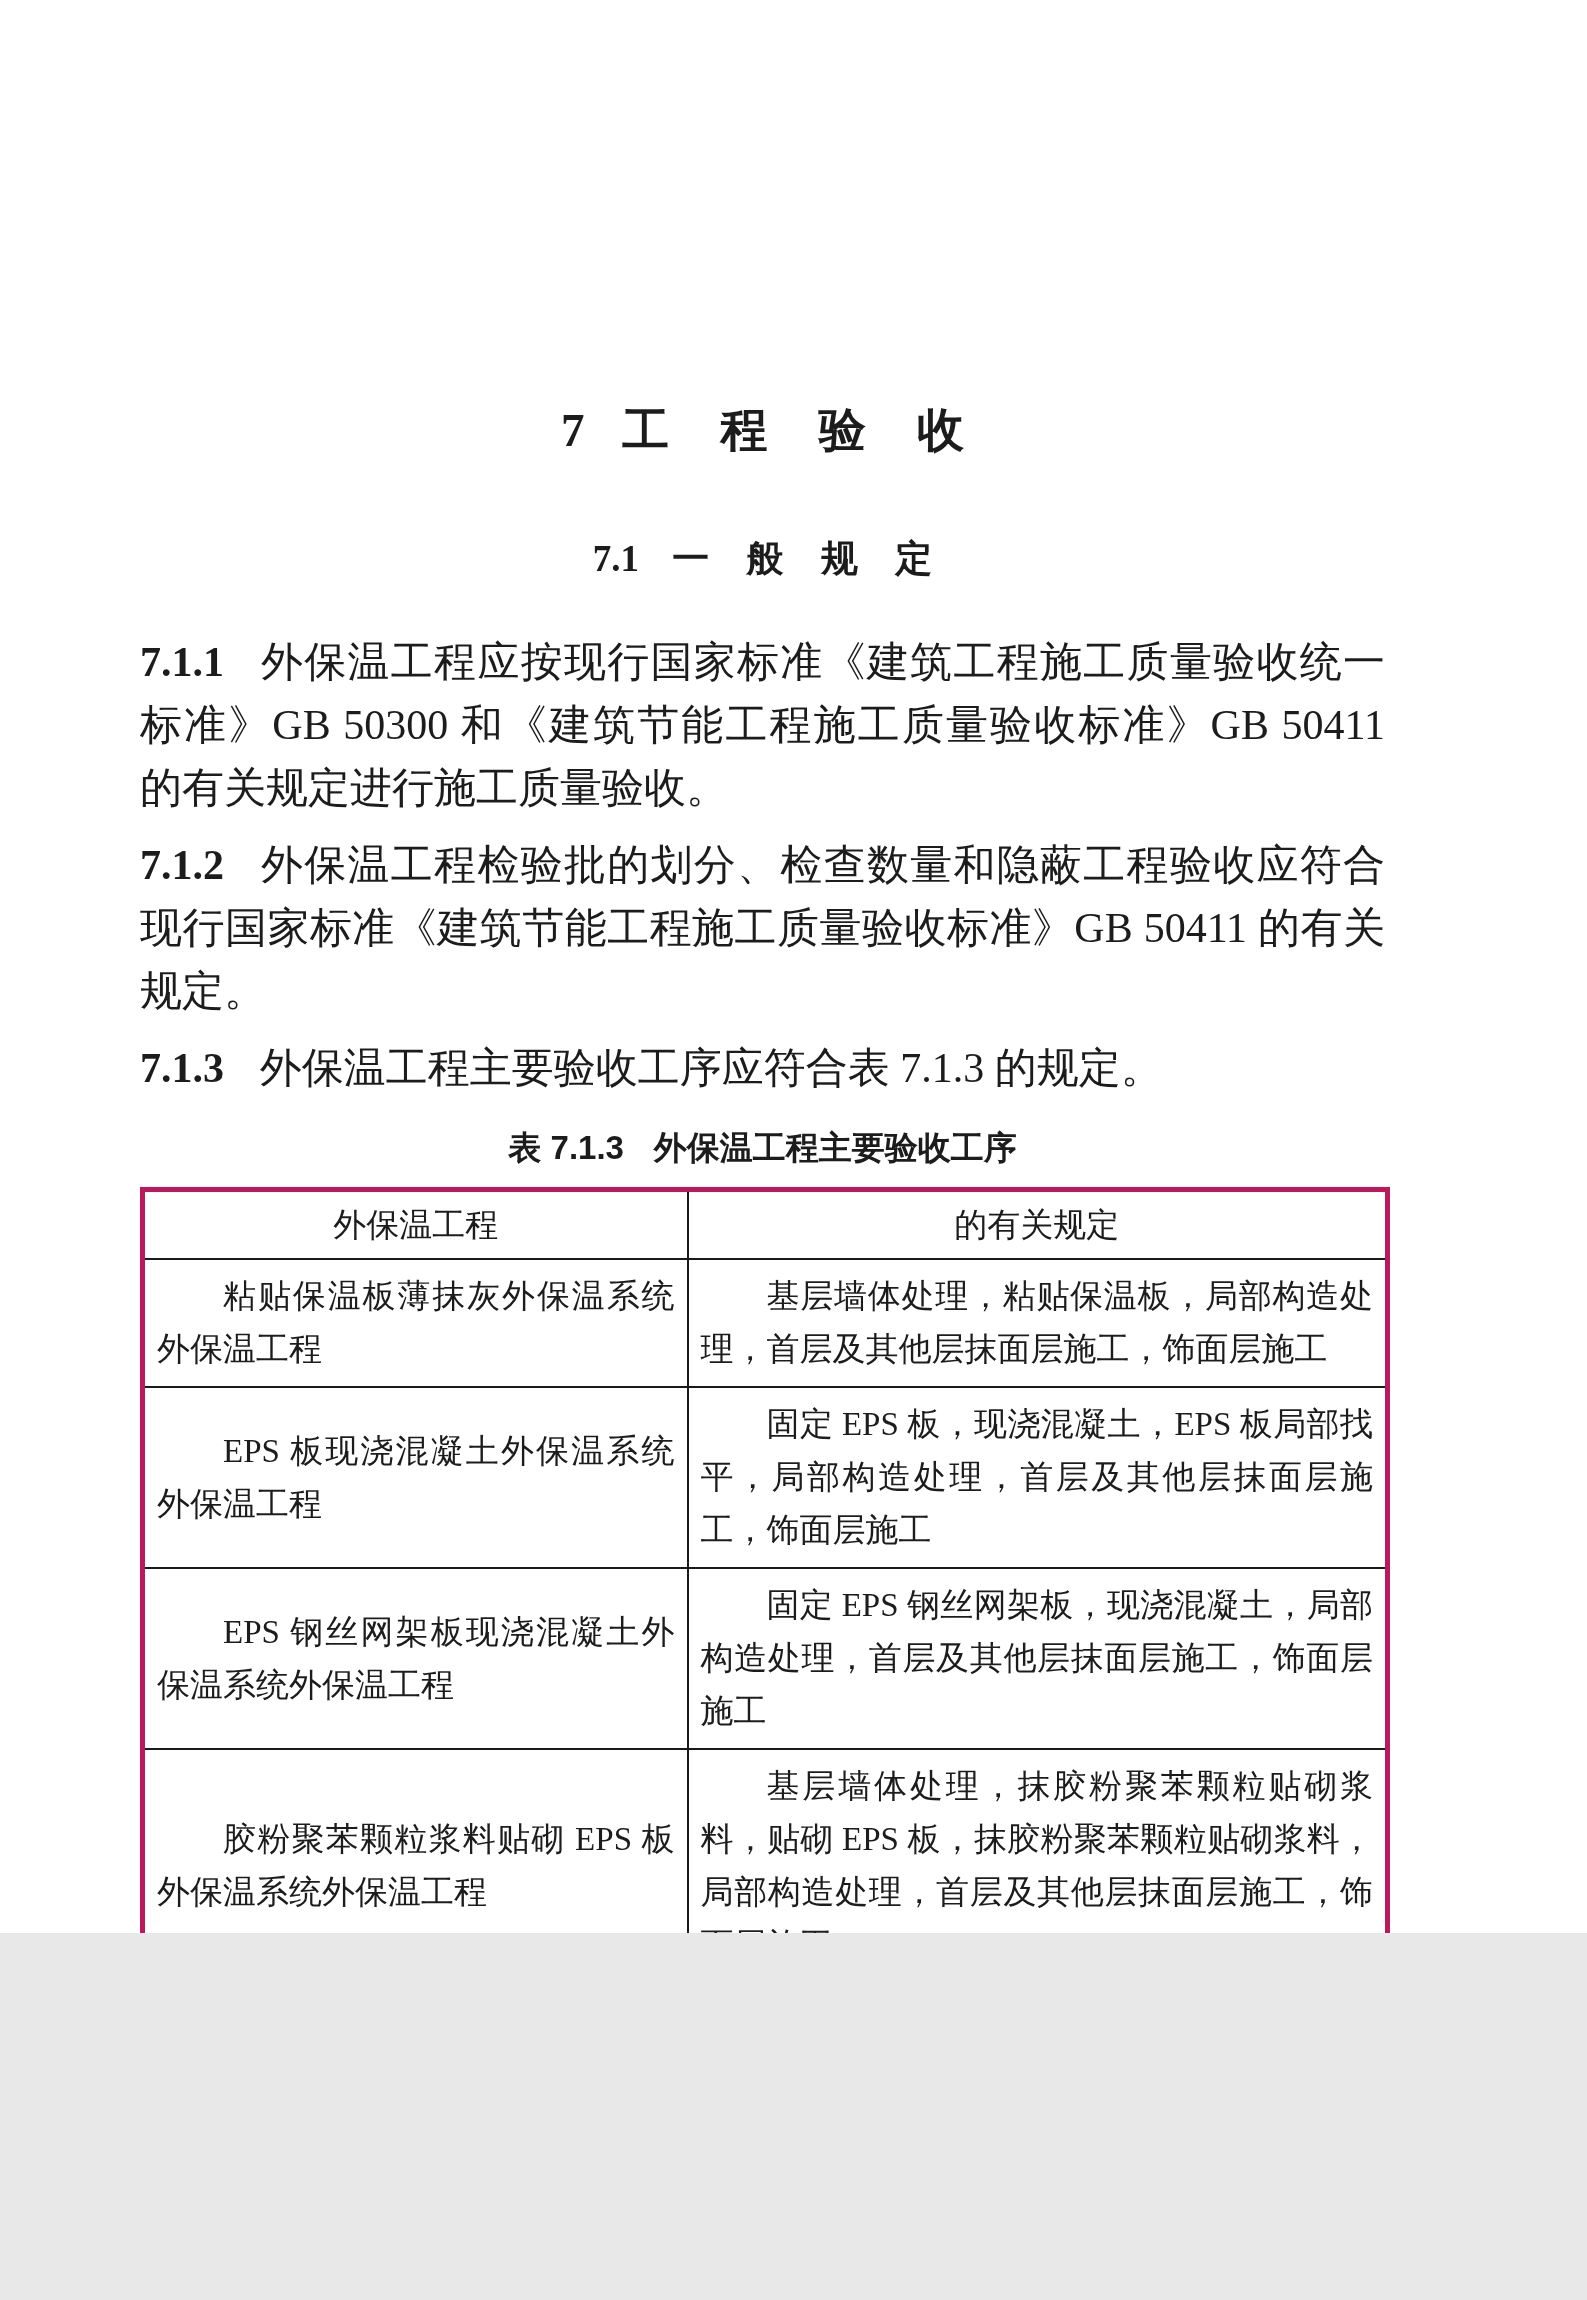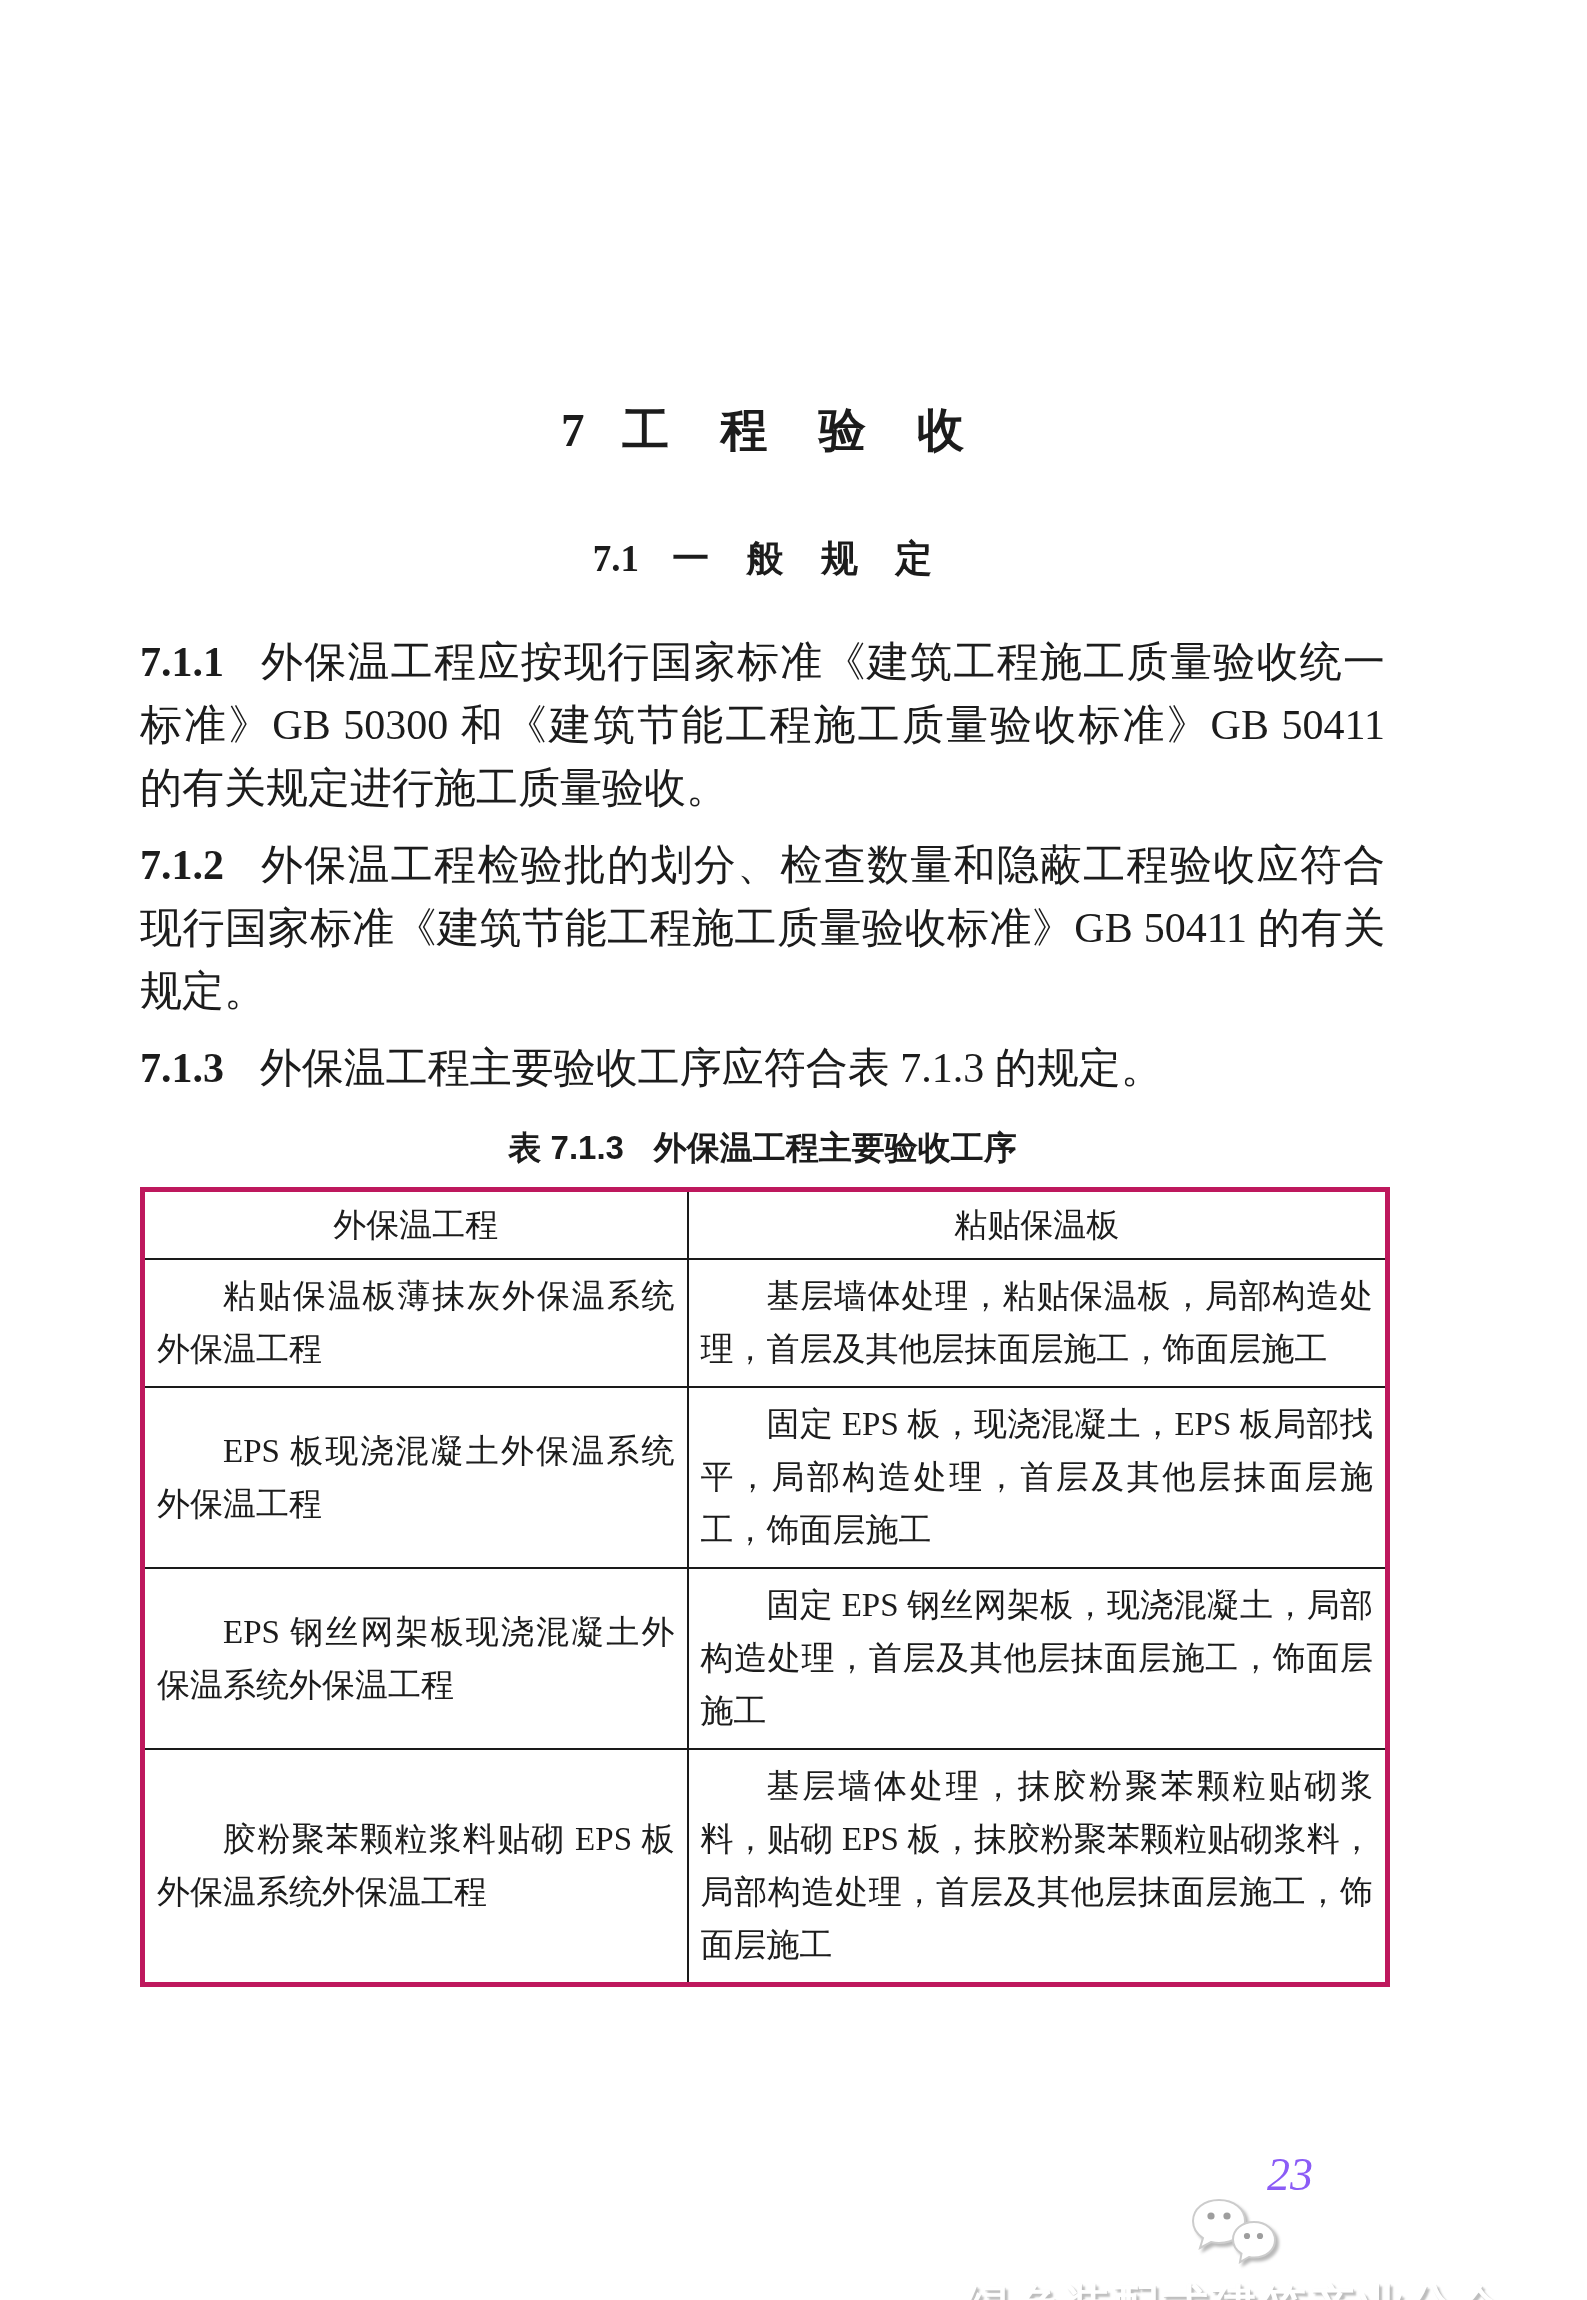--- a/index.html
+++ b/index.html
@@ -1,19 +1,19 @@
 <!DOCTYPE html>
 <html><head>
 <meta charset="utf-8">
 <style>
   html, body { margin: 0; padding: 0; background: #e8e8e8; }
   .page {
     position: relative;
     width: 1587px;
-    height: 2300px;
+    height: 1933px;
     margin: 0 auto;
     background: #ffffff;
     overflow: hidden;
     font-family: "Liberation Serif", "DejaVu Serif", serif;
     color: #1c1c1c;
   }
   .content {
     position: absolute;
     left: 140px;
     top: 0;
@@ -151,21 +151,21 @@
     </div>
 
     <table class="acceptance">
       <colgroup>
           <col class="c1">
           <col class="c2">
         </colgroup>
       <thead>
         <tr>
           <th>外保温工程</th>
-          <th>粘贴保温板</th>
+          <th>的有关规定</th>
         </tr>
       </thead>
       <tbody>
         <tr>
           <td>
               <p>粘贴保温板薄抹灰外保温系统外保温工程</p>
             </td>
           <td>
               <p>基层墙体处理，粘贴保温板，局部构造处理，首层及其他层抹面层施工，饰面层施工</p>
             </td>

